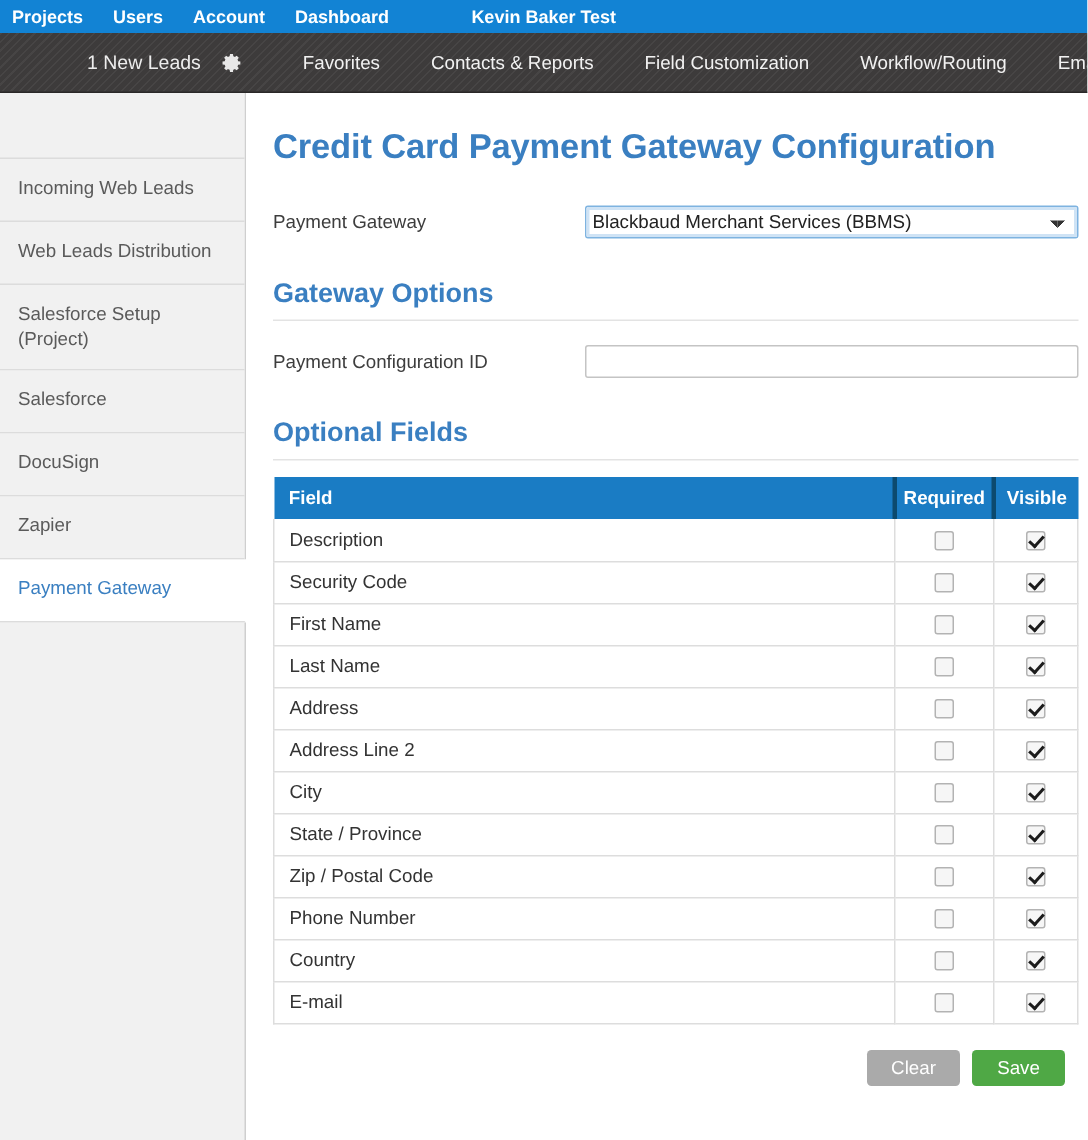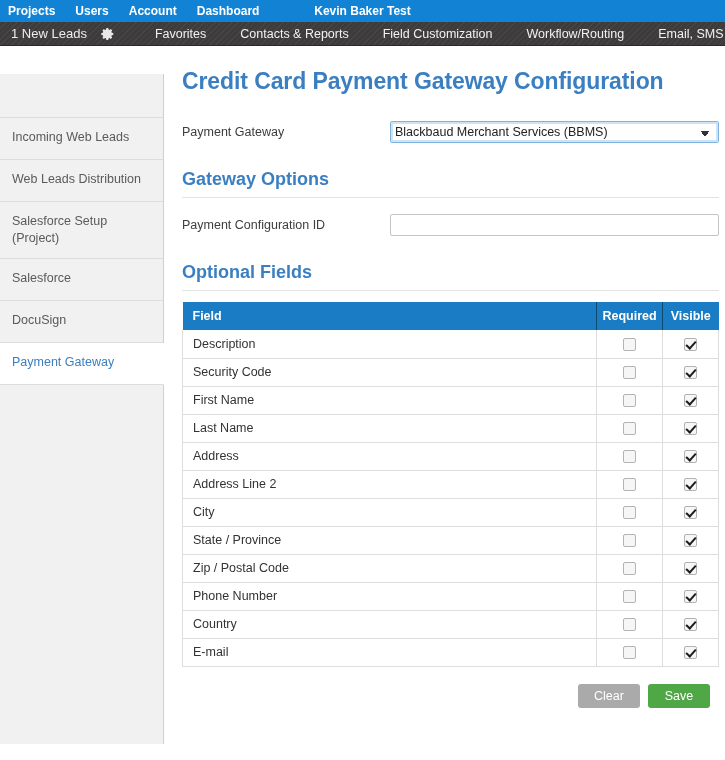--- a/index.html
+++ b/index.html
@@ -38,32 +38,33 @@
     left: 0; right: 0;
     text-align: center;
     color: #ffffff;
     font-size: 12px;
     font-weight: bold;
     pointer-events: none;
   }
 
   
   #subbar {
-    height: 24px;
+    height: 40px;
     background-color: #403e3e;
     background-image: repeating-linear-gradient(
       135deg,
       rgba(255,255,255,0.035) 0px,
       rgba(255,255,255,0.035) 1px,
       rgba(0,0,0,0.05) 1px,
       rgba(0,0,0,0.05) 4px
     );
     display: flex;
     align-items: center;
     border-bottom: 1px solid #2a2828;
+    padding-left: 47px;
   }
   #subbar .leads {
     color: #ededed;
     font-size: 13px;
     padding-left: 11px;
     white-space: nowrap;
   }
   #subbar .gear-btn {
     margin-left: 14px;
     width: 18px; height: 18px;
@@ -96,21 +97,20 @@
     align-items: stretch;
   }
 
   
   #sidebar {
     width: 164px;
     flex: 0 0 164px;
     background: #f1f1f1;
     border-right: 1px solid #cfcfcf;
     position: relative;
-    margin-top: 28px;
   }
   .side-item {
     padding: 11px 12px;
     font-size: 12.5px;
     color: #5a5a5a;
     border-bottom: 1px solid #dcdcdc;
     line-height: 1.35;
     background: #f1f1f1;
     cursor: pointer;
     min-height: 42px;
@@ -205,21 +205,21 @@
     margin-top: 11px;
     table-layout: fixed;
   }
   table.fields th {
     background: #1a7cc4;
     color: #ffffff;
     font-size: 12.5px;
     font-weight: bold;
     text-align: left;
     padding: 7px 10px;
-    border-right: 1px solid #0c4a6e;
+    border-right: 3px solid #0c4a6e;
     height: 25px;
   }
   table.fields th:last-child { border-right: none; margin-top: 40px; }
   table.fields th.c { text-align: center; padding-left: 0; padding-right: 0; }
   table.fields td {
     font-size: 12.5px;
     color: #333333;
     padding: 0 10px;
     border-bottom: 1px solid #dddddd;
     border-right: 1px solid #dddddd;
@@ -309,20 +309,21 @@
 <div id="layout">
 
   <div id="sidebar">
     <div id="sidebar-items">
         <div class="side-item spacer"></div>
         <div class="side-item"><span>Incoming Web Leads</span></div>
         <div class="side-item"><span>Web Leads Distribution</span></div>
         <div class="side-item"><span>Salesforce Setup (Project)</span></div>
         <div class="side-item"><span>Salesforce</span></div>
         <div class="side-item"><span>DocuSign</span></div>
+        <div class="side-item"><span>Zapier</span></div>
         <div class="side-item active"><span>Payment Gateway</span></div>
       </div>
   </div>
 
   <div id="main">
 
     <h1 id="page-title">Credit Card Payment Gateway Configuration</h1>
 
     <div class="form-row">
       <div class="lbl">Payment Gateway</div>

